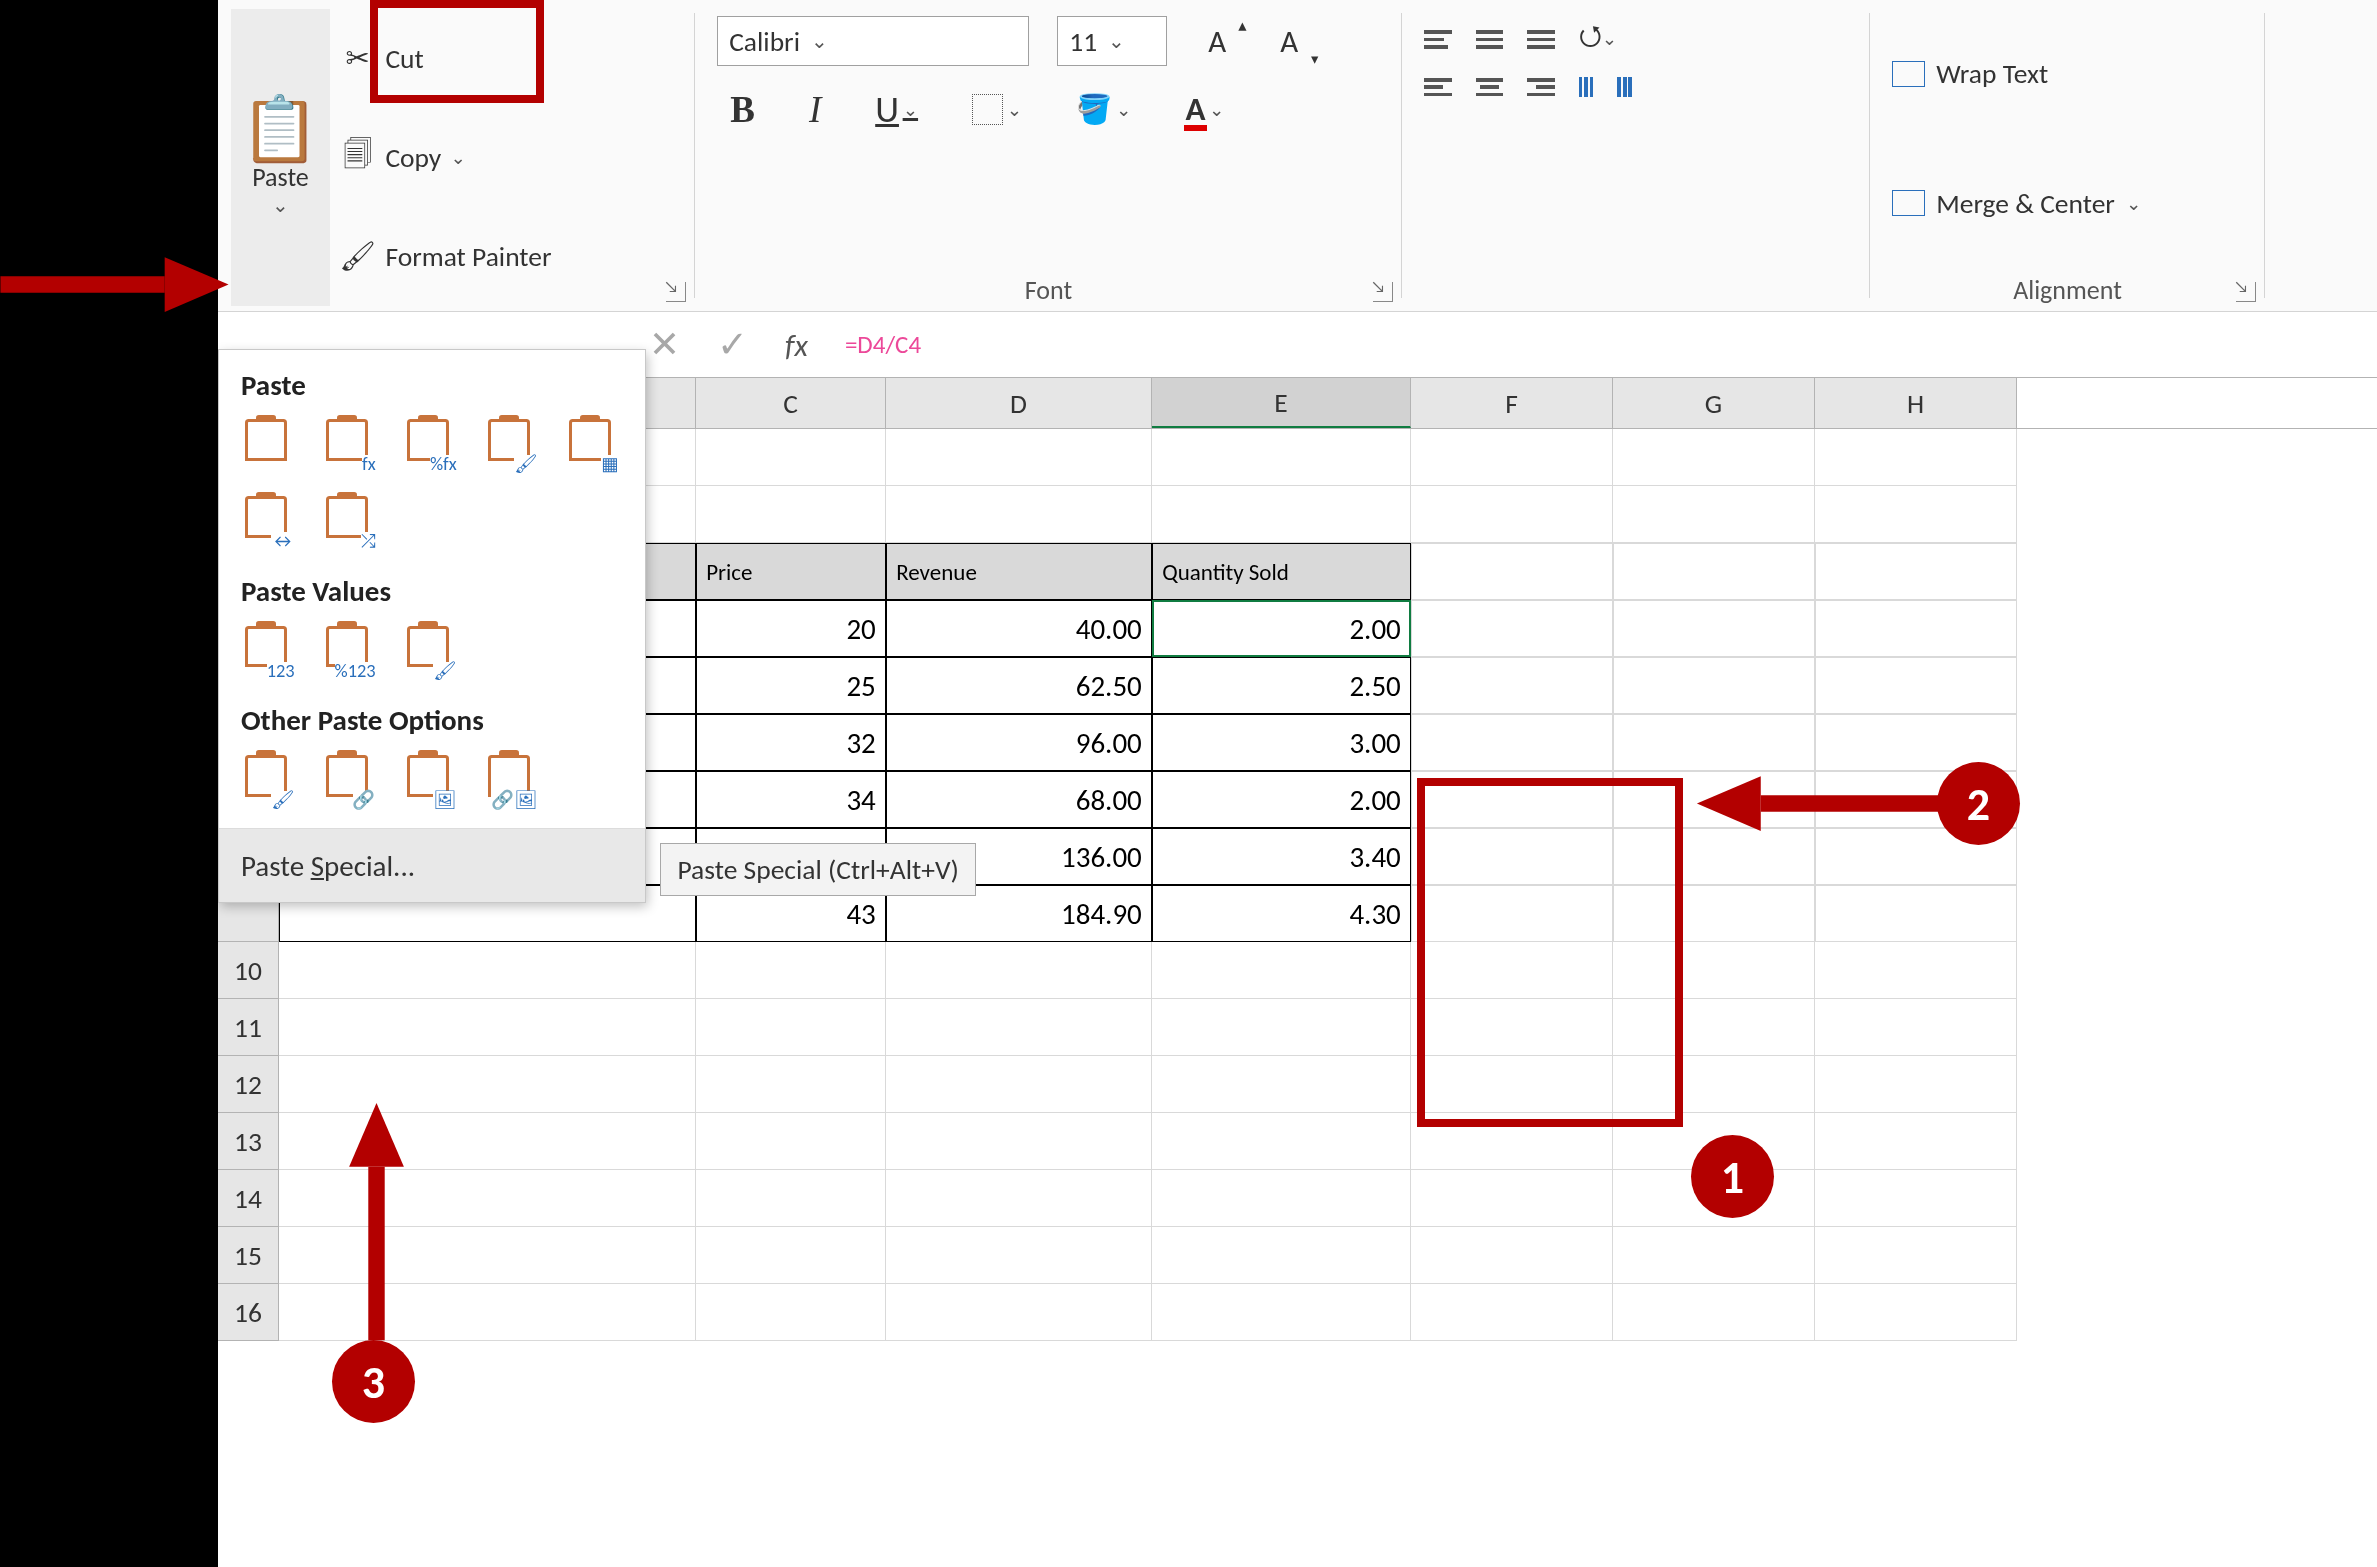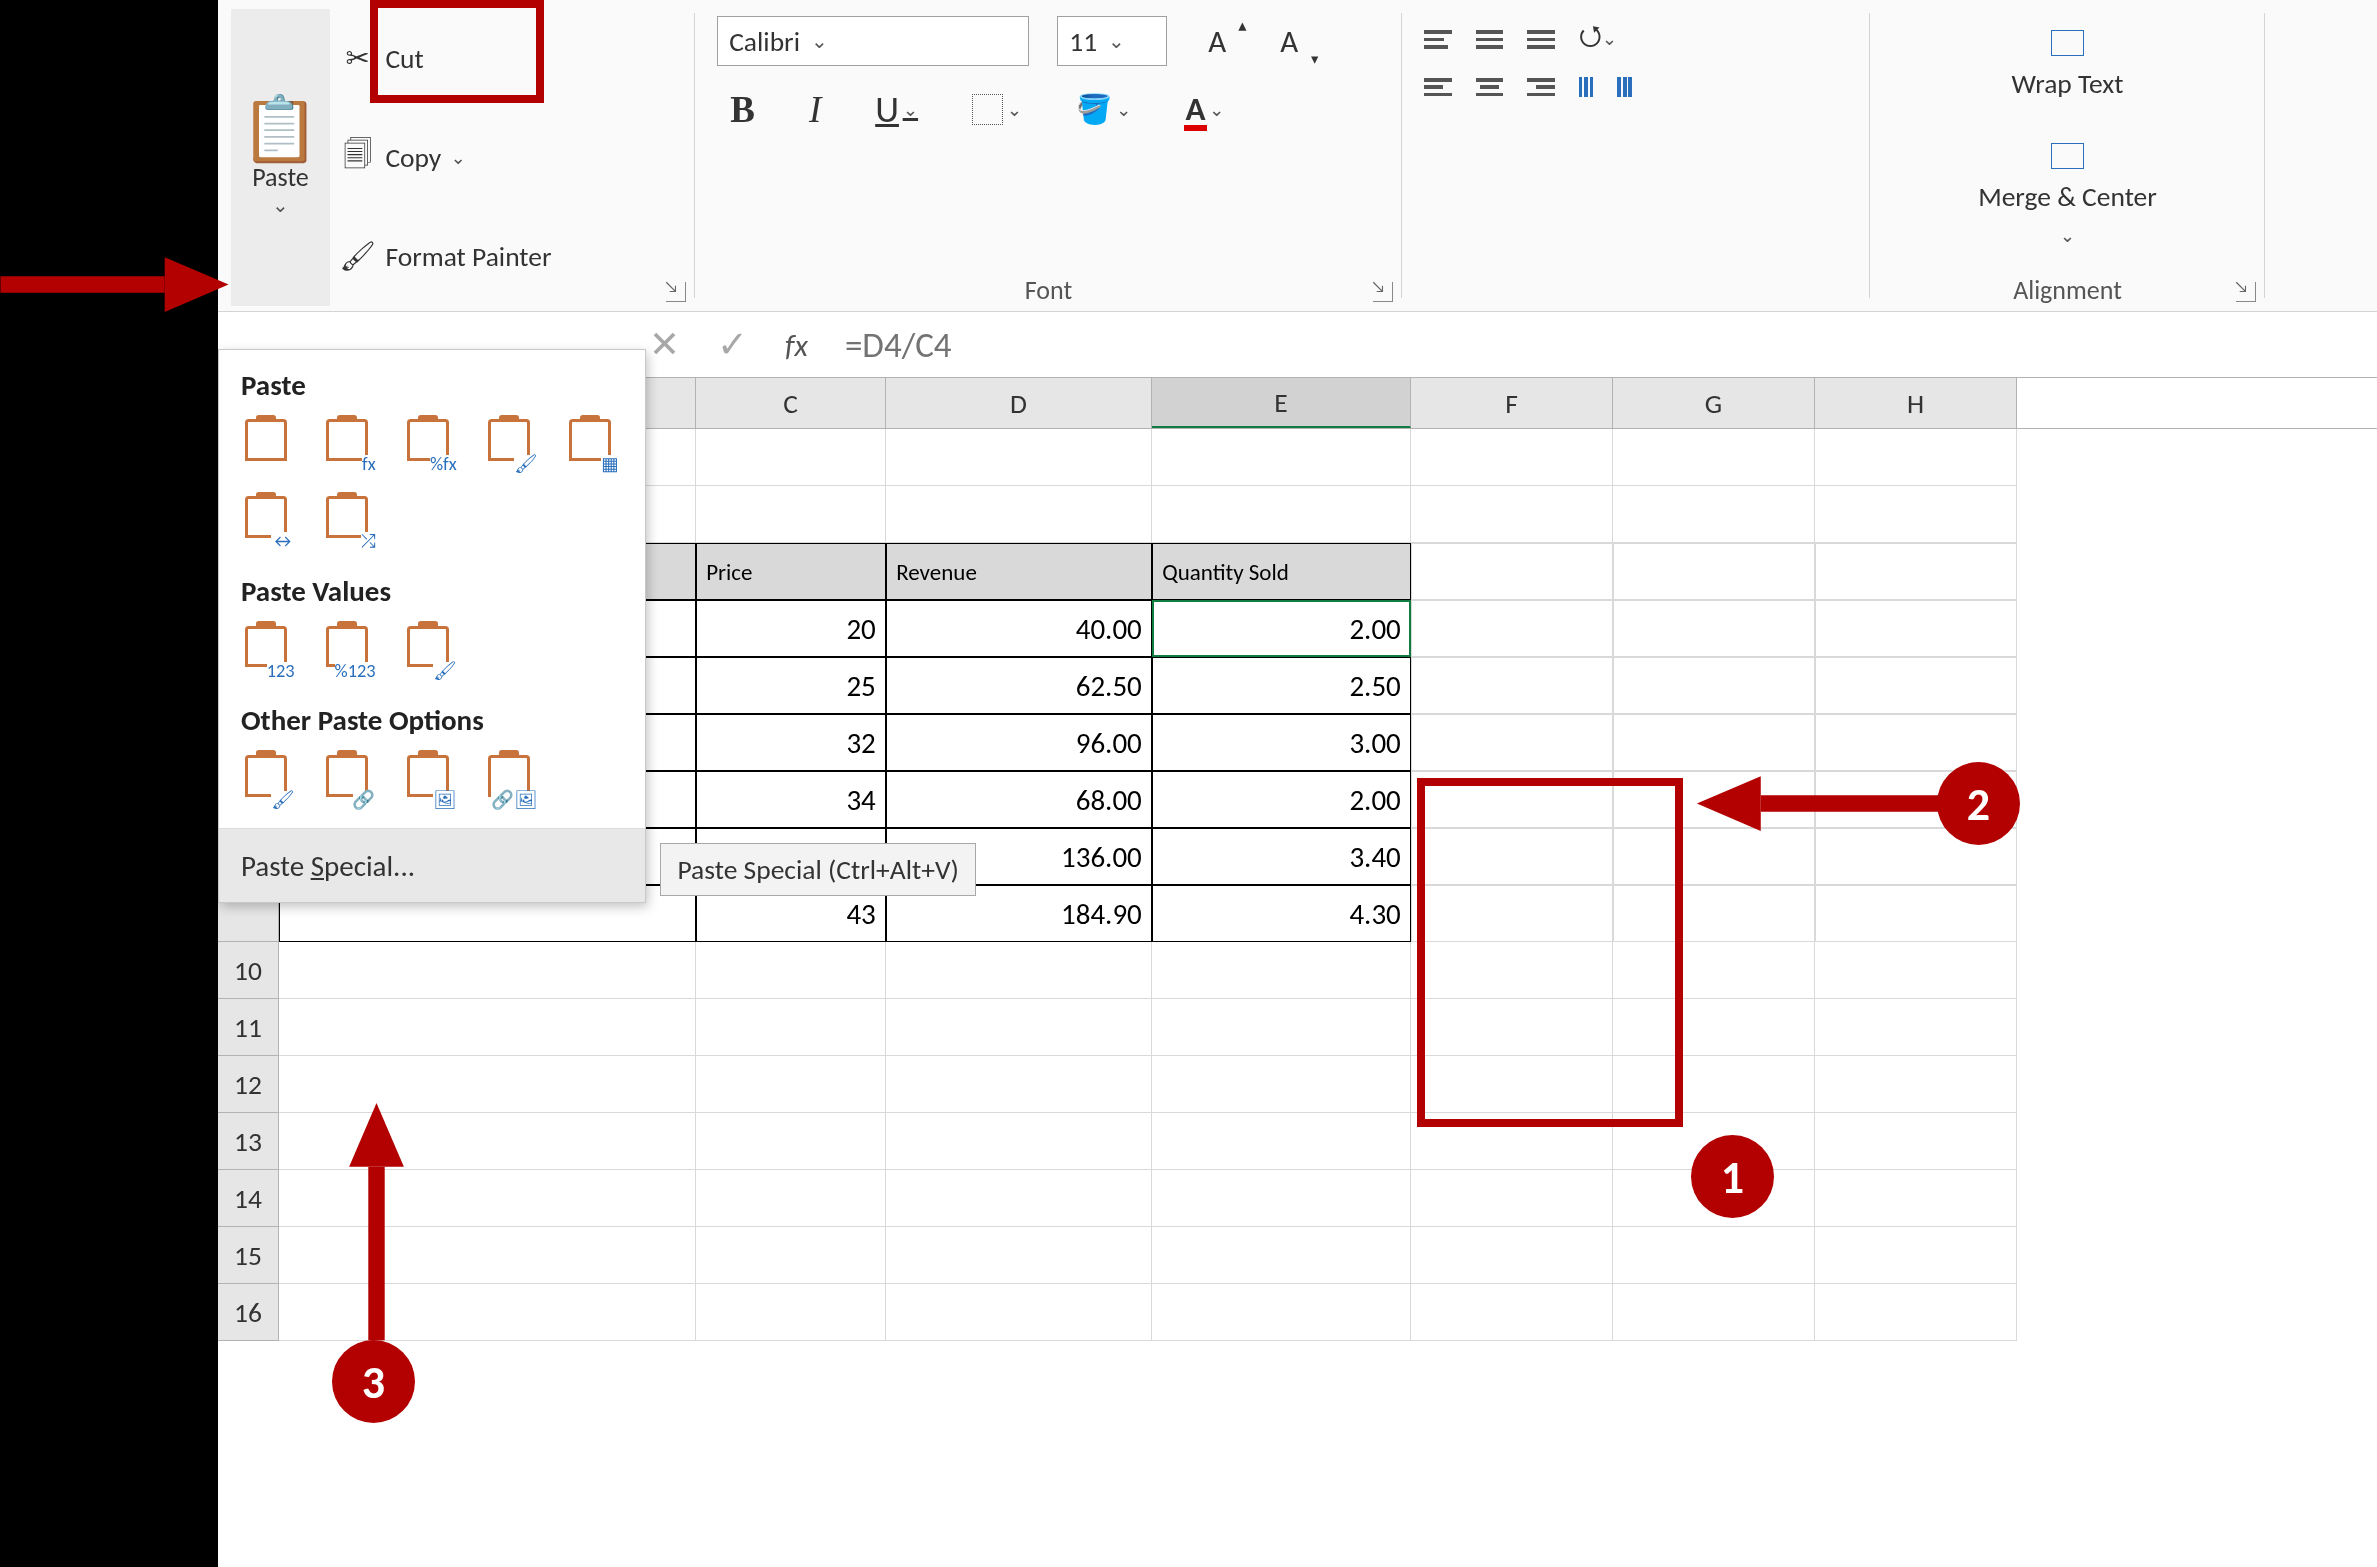--- a/index.html
+++ b/index.html
@@ -183,36 +183,36 @@
 
   
   .align-group { width: 468px; }
   .align-row { display: flex; gap: 24px; padding: 7.3px 9.2px; align-items: center; }
   .halign-ic, .valign-ic { display: inline-flex; flex-direction: column; gap: 3.7px; }
   .halign-ic span, .valign-ic span { display: block; width: 27.5px; height: 3.7px; background: #555; }
   .valign-top span:nth-child(1){width:27.5px}.valign-top span:nth-child(2){width:20px}.valign-top span:nth-child(3){width:24px}
   .ind-ic { display:inline-flex; gap:1.8px; }
   .ind-ic span { width:3.7px;height:20px;background:#2a6fbb;display:block; }
   .orient-ic { font-size: 27.5px; color: #333; }
-  .wrap-row, .merge-row { display: flex; align-items: center; gap: 11px; font-size: 27.5px; color: #333; padding: 3.7px 9.2px; flex-direction: column; }
+  .wrap-row, .merge-row { display: flex; align-items: center; gap: 11px; font-size: 27.5px; color: #333; padding: 3.7px 9.2px; }
   .wrap-ic, .merge-ic { width:33px;height:26px;border:1.8px solid #2a6fbb;display:inline-block; }
 
   
   .formula-bar {
     display: flex;
     align-items: center;
     height: 66px;
     border-bottom: 0.9px solid #b3b3b3;
     background: #fff;
     padding-left: 431px;
     gap: 37px;
   }
   .fb-btn { font-size: 37px; color: #a8a8a8; }
   .fb-fx { font-style: italic; font-size: 31px; color: #555; }
-  .fb-input { font-size: 35px; color: #737373; }
+  .fb-input { font-size: 25px; color: #ec4899; }
 
   
   .grid-wrap { position: relative; }
   .col-headers {
     display: flex;
     height: 51px;
     border-bottom: 0.9px solid #b3b3b3;
   }
   .corner { width: 61px; background: #e6e6e6; border-right: 0.9px solid #b3b3b3; }
   .col-h {

